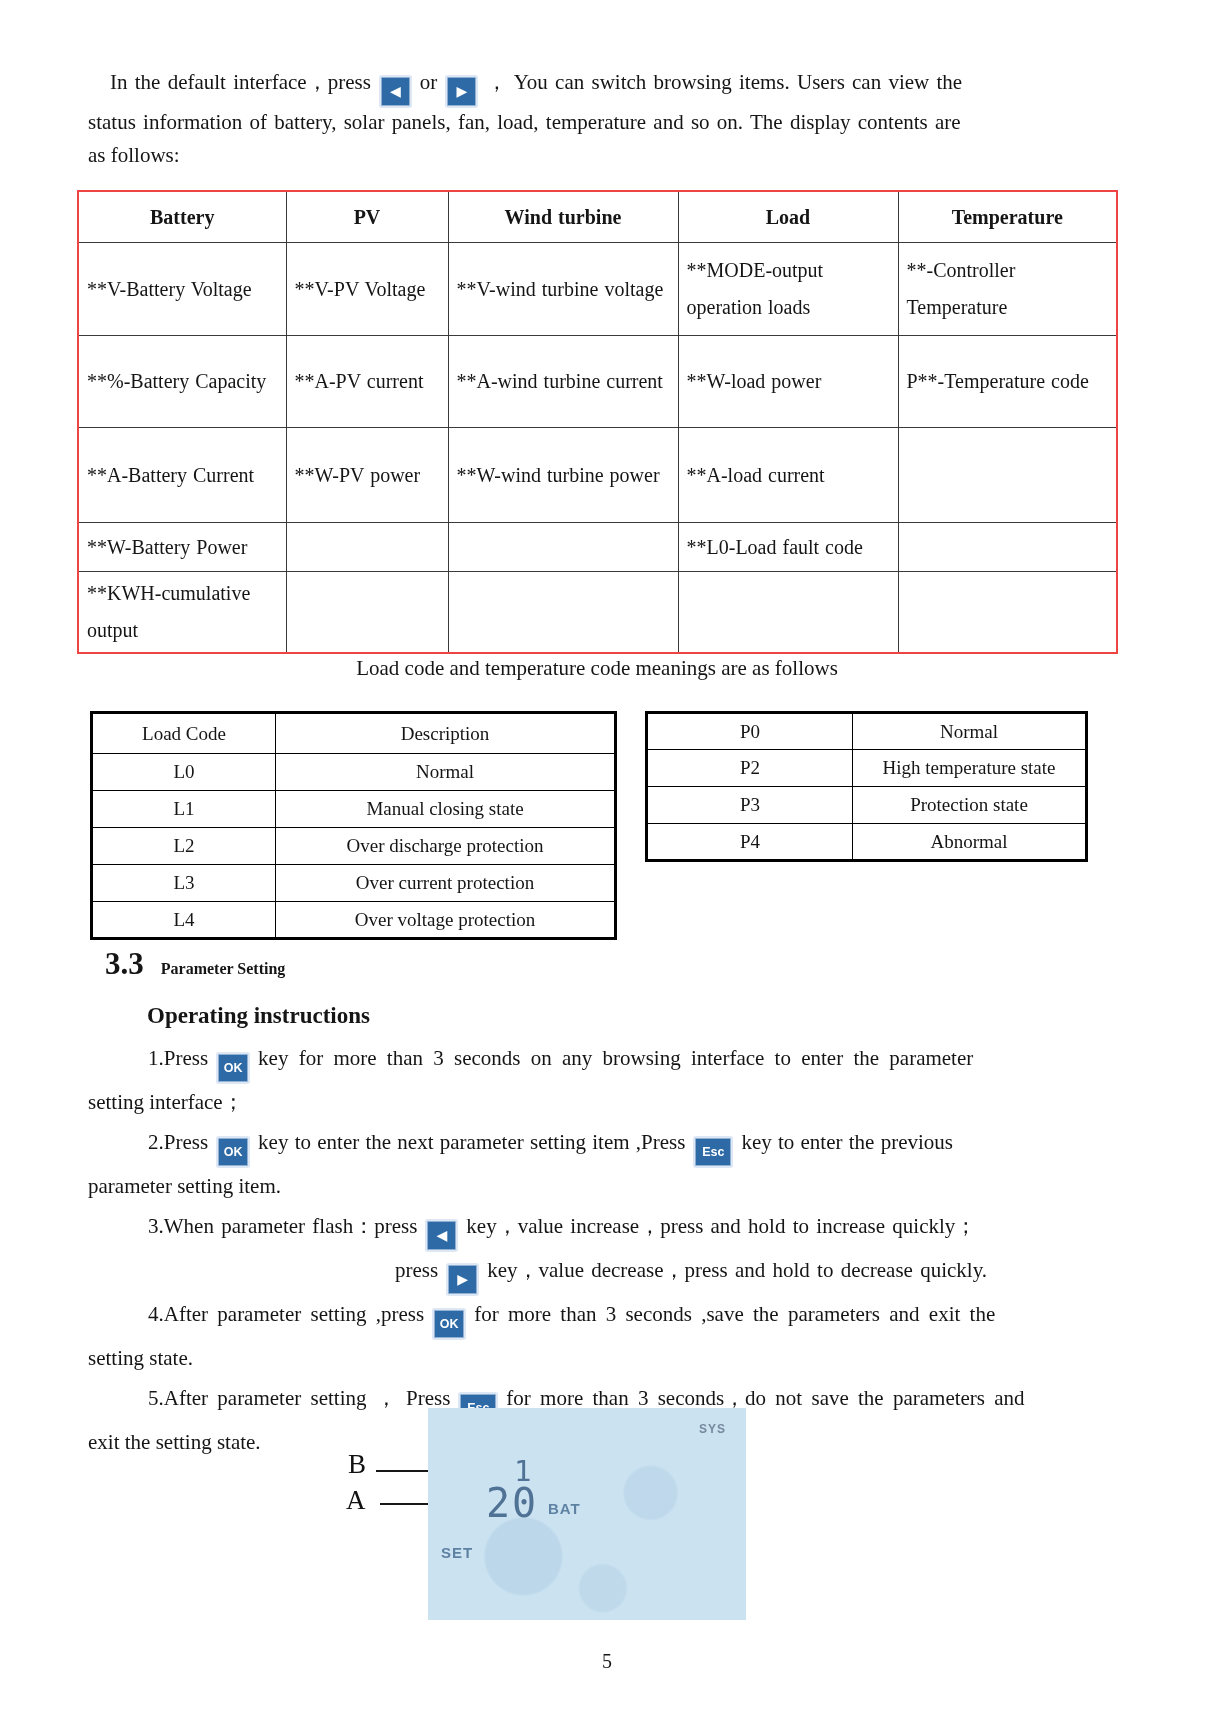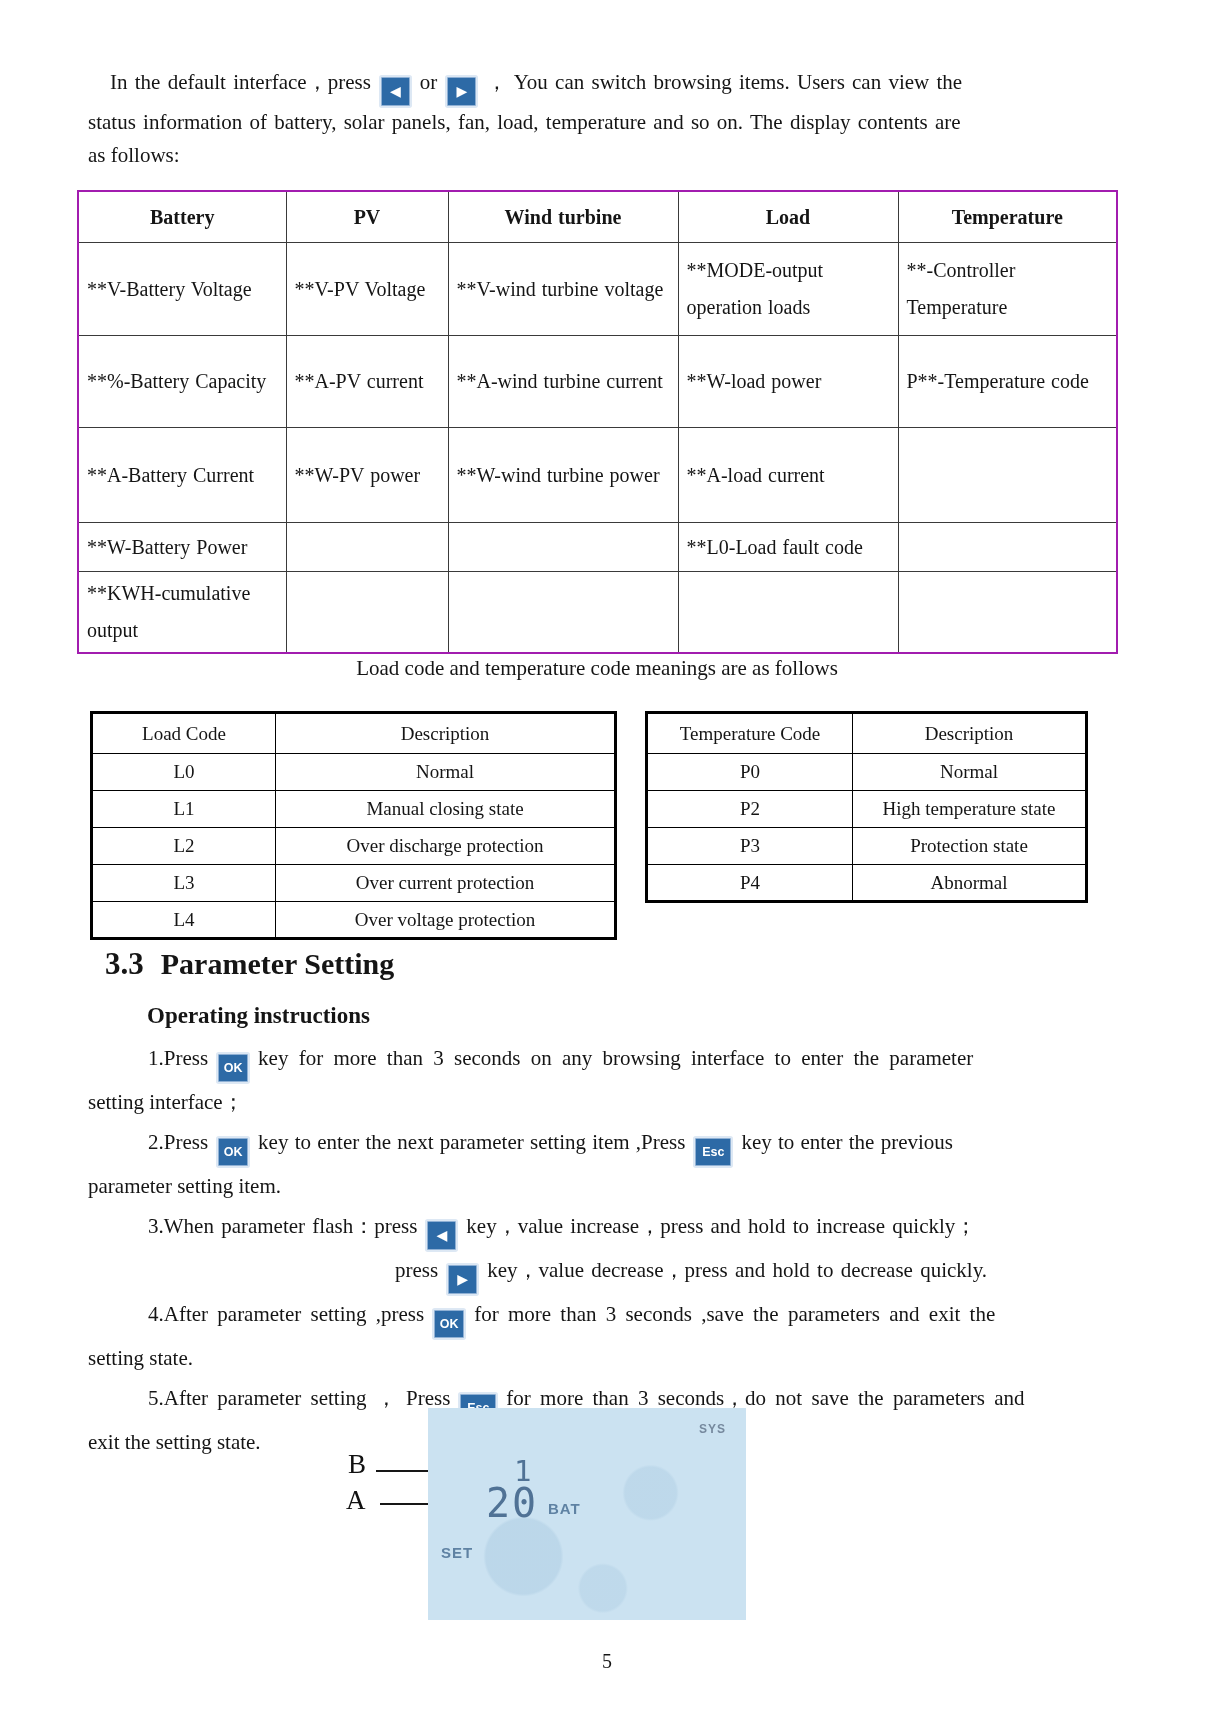--- a/index.html
+++ b/index.html
@@ -17,34 +17,34 @@
     font-family:"Liberation Sans","DejaVu Sans",sans-serif;font-weight:bold;text-align:center;
     border:1px solid #8fb0d4;box-shadow:0 0 0 2px #dde8f4;margin:0 10px;border-radius:1px;
   }
   .key.arrow{width:27px;height:27px;line-height:26px;font-size:14px;}
   .key.ok{width:28px;height:26px;line-height:26px;font-size:12.5px;}
   .key.esc{width:34px;height:26px;line-height:26px;font-size:12.5px;}
   
   .maintable{position:absolute;left:77px;top:190px;border-collapse:collapse;table-layout:fixed;}
   .maintable td{border:1px solid #3a3a3a;font-size:20px;padding:2px 8px;vertical-align:middle;line-height:37px;word-spacing:1px;}
   .maintable tr.hdr td{font-weight:bold;text-align:center;height:46px;line-height:24px;}
-  .maintable{border:2px solid #a21caf;}
+  .maintable{border:2px solid #ef4444;}
   
   .caption{position:absolute;left:77px;top:656px;width:1040px;text-align:center;font-size:21px;}
   
   .codetable{position:absolute;top:711px;border-collapse:collapse;table-layout:fixed;border:3px solid #000;}
   .codetable td{border:1px solid #000;font-size:19px;text-align:center;vertical-align:middle;}
   .codetable tr{height:37px;}
   .codetable tr.hdr{height:41px;}
   .codetable.load{left:90px;}
   .codetable.temp{left:645px;}
   
   .secheading{position:absolute;left:105px;top:946px;display:flex;align-items:baseline;gap:17px;}
   .secnum{font-size:31px;font-weight:bold;}
-  .sectitle{font-size:30px;font-weight:bold;}
+  .sectitle{font-size:16px;font-weight:bold;}
   .subheading{position:absolute;left:147px;top:1003px;font-size:23px;font-weight:bold;}
   
   .instructions{position:absolute;left:88px;top:1038px;width:1024px;font-size:21px;line-height:40px;}
   .instructions .ind{padding-left:60px;}
   .instructions .ws1{word-spacing:1px;}
   .instructions .ws2{word-spacing:2px;}
   .instructions .ws4{word-spacing:4px;}
   .instructions .ws5{word-spacing:5px;}
   .instructions .cont{padding-left:307px;}
   
@@ -172,24 +172,20 @@
     </tr>
   </tbody>
     </table>
 
   <table class="codetable temp">
     <colgroup>
         <col style="width:206px">
         <col style="width:234px">
       </colgroup>
     <tbody>
-        <tr class="hdr">
-      <td>Temperature Code</td>
-      <td>Description</td>
-    </tr>
     <tr>
       <td>P0</td>
       <td>Normal</td>
     </tr>
     <tr>
       <td>P2</td>
       <td>High temperature state</td>
     </tr>
     <tr>
       <td>P3</td>

